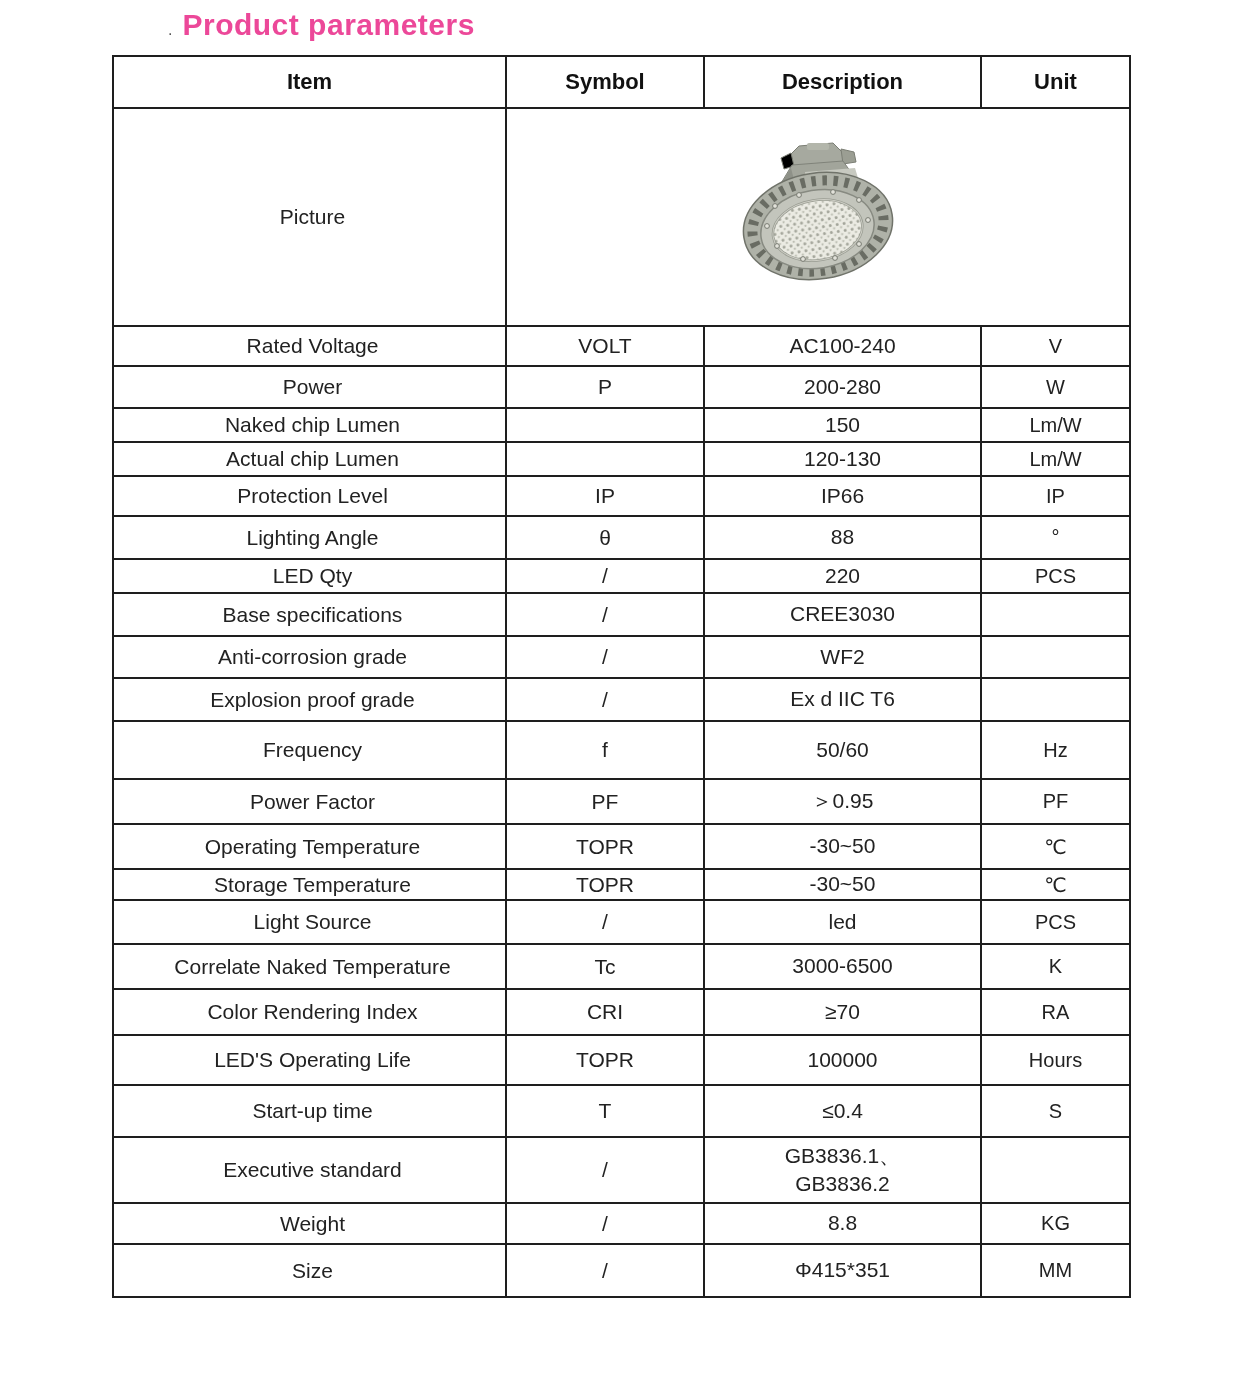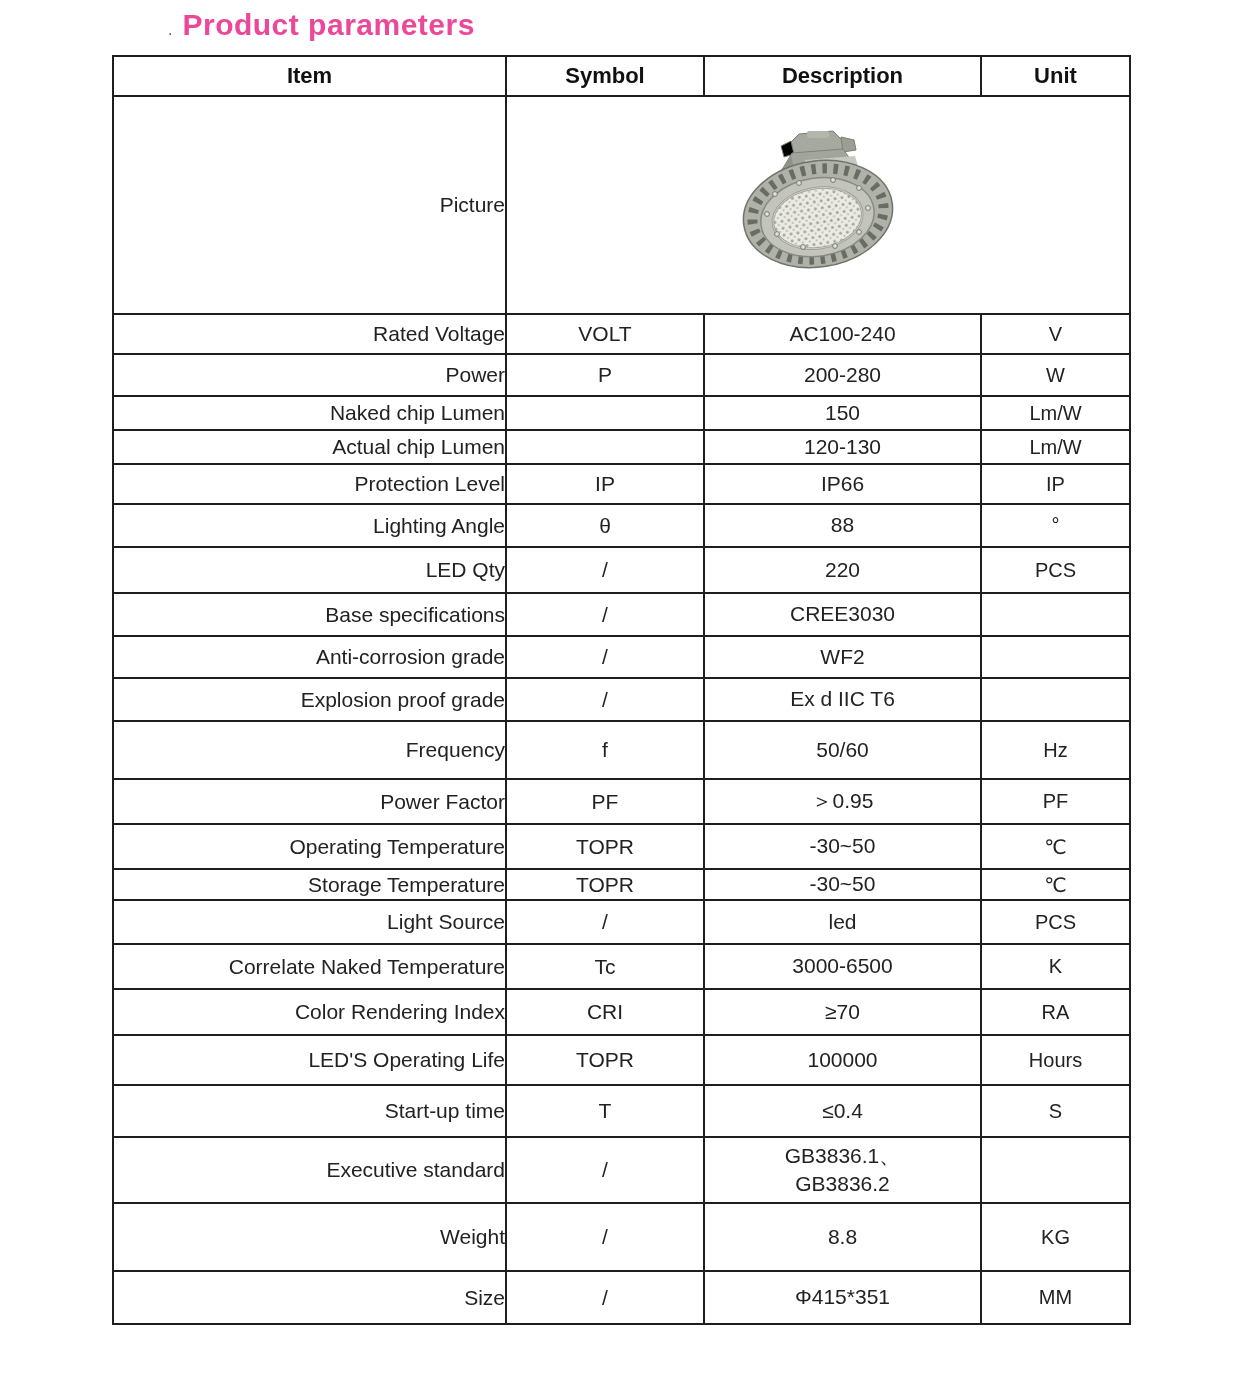--- a/index.html
+++ b/index.html
@@ -45,21 +45,21 @@
     vertical-align: middle;
     overflow: hidden;
   }
   .spec-table th {
     font-size: 22px;
     font-weight: bold;
     text-align: center;
     color: #111;
   }
   td.c-item {
-    text-align: right;
+    text-align: center;
     padding-left: 6px;
   }
   td.c-sym, td.c-desc, td.c-unit {
     text-align: center;
   }
   td.c-desc { white-space: pre-line; line-height: 1.35; }
   td.c-unit { font-size: 20px; }
   td.picture-cell {
     text-align: center;
     vertical-align: middle;
@@ -75,21 +75,21 @@
 </div>
 
 <table class="spec-table">
   <colgroup>
     <col style="width:393px">
       <col style="width:198px">
       <col style="width:277px">
       <col style="width:149px">
   </colgroup>
   <thead>
-    <tr style="height:40px">
+    <tr style="height:52px">
       <th>Item</th>
       <th>Symbol</th>
       <th>Description</th>
       <th>Unit</th>
     </tr>
   </thead>
   <tbody>
     <tr style="height:218px">
       <td class="c-item">Picture</td>
       <td class="picture-cell" colspan="3">
@@ -170,21 +170,21 @@
       <td class="c-sym">IP</td>
       <td class="c-desc">IP66</td>
       <td class="c-unit">IP</td>
     </tr>
     <tr style="height:43px">
       <td class="c-item">Lighting Angle</td>
       <td class="c-sym">θ</td>
       <td class="c-desc">88</td>
       <td class="c-unit">°</td>
     </tr>
-    <tr style="height:46px">
+    <tr style="height:34px">
       <td class="c-item">LED Qty</td>
       <td class="c-sym">/</td>
       <td class="c-desc">220</td>
       <td class="c-unit">PCS</td>
     </tr>
     <tr style="height:43px">
       <td class="c-item">Base specifications</td>
       <td class="c-sym">/</td>
       <td class="c-desc">CREE3030</td>
       <td class="c-unit"></td>
@@ -255,21 +255,21 @@
       <td class="c-desc">≤0.4</td>
       <td class="c-unit">S</td>
     </tr>
     <tr style="height:66px">
       <td class="c-item">Executive standard</td>
       <td class="c-sym">/</td>
       <td class="c-desc">GB3836.1、
 GB3836.2</td>
       <td class="c-unit"></td>
     </tr>
-    <tr style="height:68px">
+    <tr style="height:41px">
       <td class="c-item">Weight</td>
       <td class="c-sym">/</td>
       <td class="c-desc">8.8</td>
       <td class="c-unit">KG</td>
     </tr>
     <tr style="height:53px">
       <td class="c-item">Size</td>
       <td class="c-sym">/</td>
       <td class="c-desc">Φ415*351</td>
       <td class="c-unit">MM</td>

